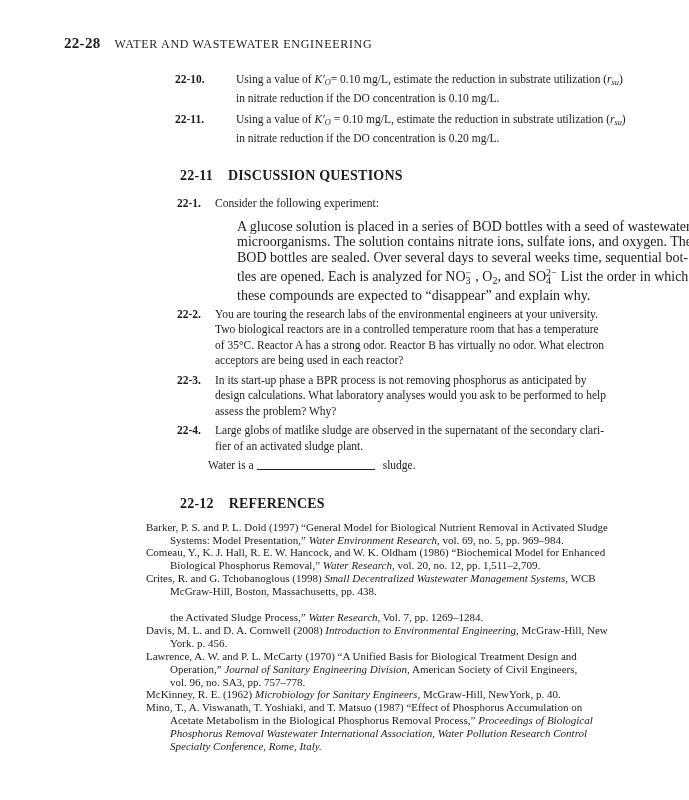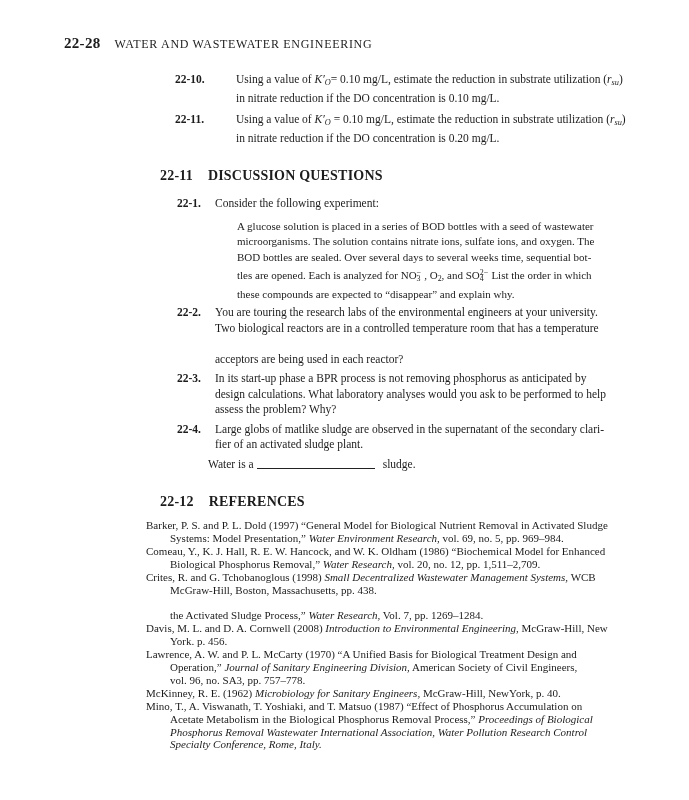--- a/index.html
+++ b/index.html
@@ -22,24 +22,24 @@
   
   .prob, .q { display:flex; font-size:11.5px; line-height:15.5px; }
   .prob { margin:0 0 6px 175px;gap:21px; }
   .q    { margin:0 0 4px 177px; }
   .num  { flex:none; width:40px; font-weight:bold; }
   .q .num { width:38px; }
   .ptext { flex:none; white-space:nowrap; }
 
   
   .sec { font-size:14px; font-weight:bold; margin:22px 0 12px 160px; letter-spacing:0.2px; }
-  .sec-num { margin-right:15px; }
+  .sec-num { margin-right:15px;margin-left:20px; }
 
   
-  .bq { margin:7px 0 3px 237px; font-size:11px; line-height:15.5px; white-space:nowrap; }
+  .bq { margin:7px 0 3px 237px; font-size:14px; line-height:15.5px; white-space:nowrap; }
 
   
   .fill-line { margin:2px 0 0 208px; font-size:11.5px; line-height:15.5px; }
   .blank { display:inline-block; width:118px; height:3px; border-bottom:1.2px solid #222;
            margin-left:3px; margin-right:8px; vertical-align:-1px; }
 
   
   .refs { margin:18px 0 0 0; }
   .refs .sec { margin-bottom:9px; }
   .ref-list { margin-left:146px; width:525px; font-size:11px; line-height:12.9px; }
@@ -78,21 +78,21 @@
 
     <div class="q">
       <span class="num">22-1.</span>
       <span class="ptext"><span>Consider the following experiment:</span></span>
     </div>
 
     <div class="bq"><span>A glucose solution is placed in a series of BOD bottles with a seed of wastewater</span><br><span>microorganisms. The solution contains nitrate ions, sulfate ions, and oxygen. The</span><br><span>BOD bottles are sealed. Over several days to several weeks time, sequential bot-</span><br><span>tles are opened. Each is analyzed for NO</span><span class="f-sub">3</span><span class="f-supn">−</span><span> , O</span><span class="f-sub">2</span><span>, and SO</span><span class="f-sub">4</span><span class="f-supn">2−</span><span> List the order in which</span><br><span>these compounds are expected to “disappear” and explain why.</span></div>
 
     <div class="q">
       <span class="num">22-2.</span>
-      <span class="ptext"><span>You are touring the research labs of the environmental engineers at your university.</span><br><span>Two biological reactors are in a controlled temperature room that has a temperature</span><br><br><span>acceptors are being used in each reactor?</span></span>
+      <span class="ptext"><span>You are touring the research labs of the environmental engineers at your university.</span><br><span>Two biological reactors are in a controlled temperature room that has a temperature</span><br><span>of 35°C. Reactor A has a strong odor. Reactor B has virtually no odor. What electron</span><br><span>acceptors are being used in each reactor?</span></span>
     </div>
 
     <div class="q">
       <span class="num">22-3.</span>
       <span class="ptext"><span>In its start-up phase a BPR process is not removing phosphorus as anticipated by</span><br><span>design calculations. What laboratory analyses would you ask to be performed to help</span><br><span>assess the problem? Why?</span></span>
     </div>
 
     <div class="q">
       <span class="num">22-4.</span>
       <span class="ptext"><span>Large globs of matlike sludge are observed in the supernatant of the secondary clari-</span><br><span>fier of an activated sludge plant.</span></span>

